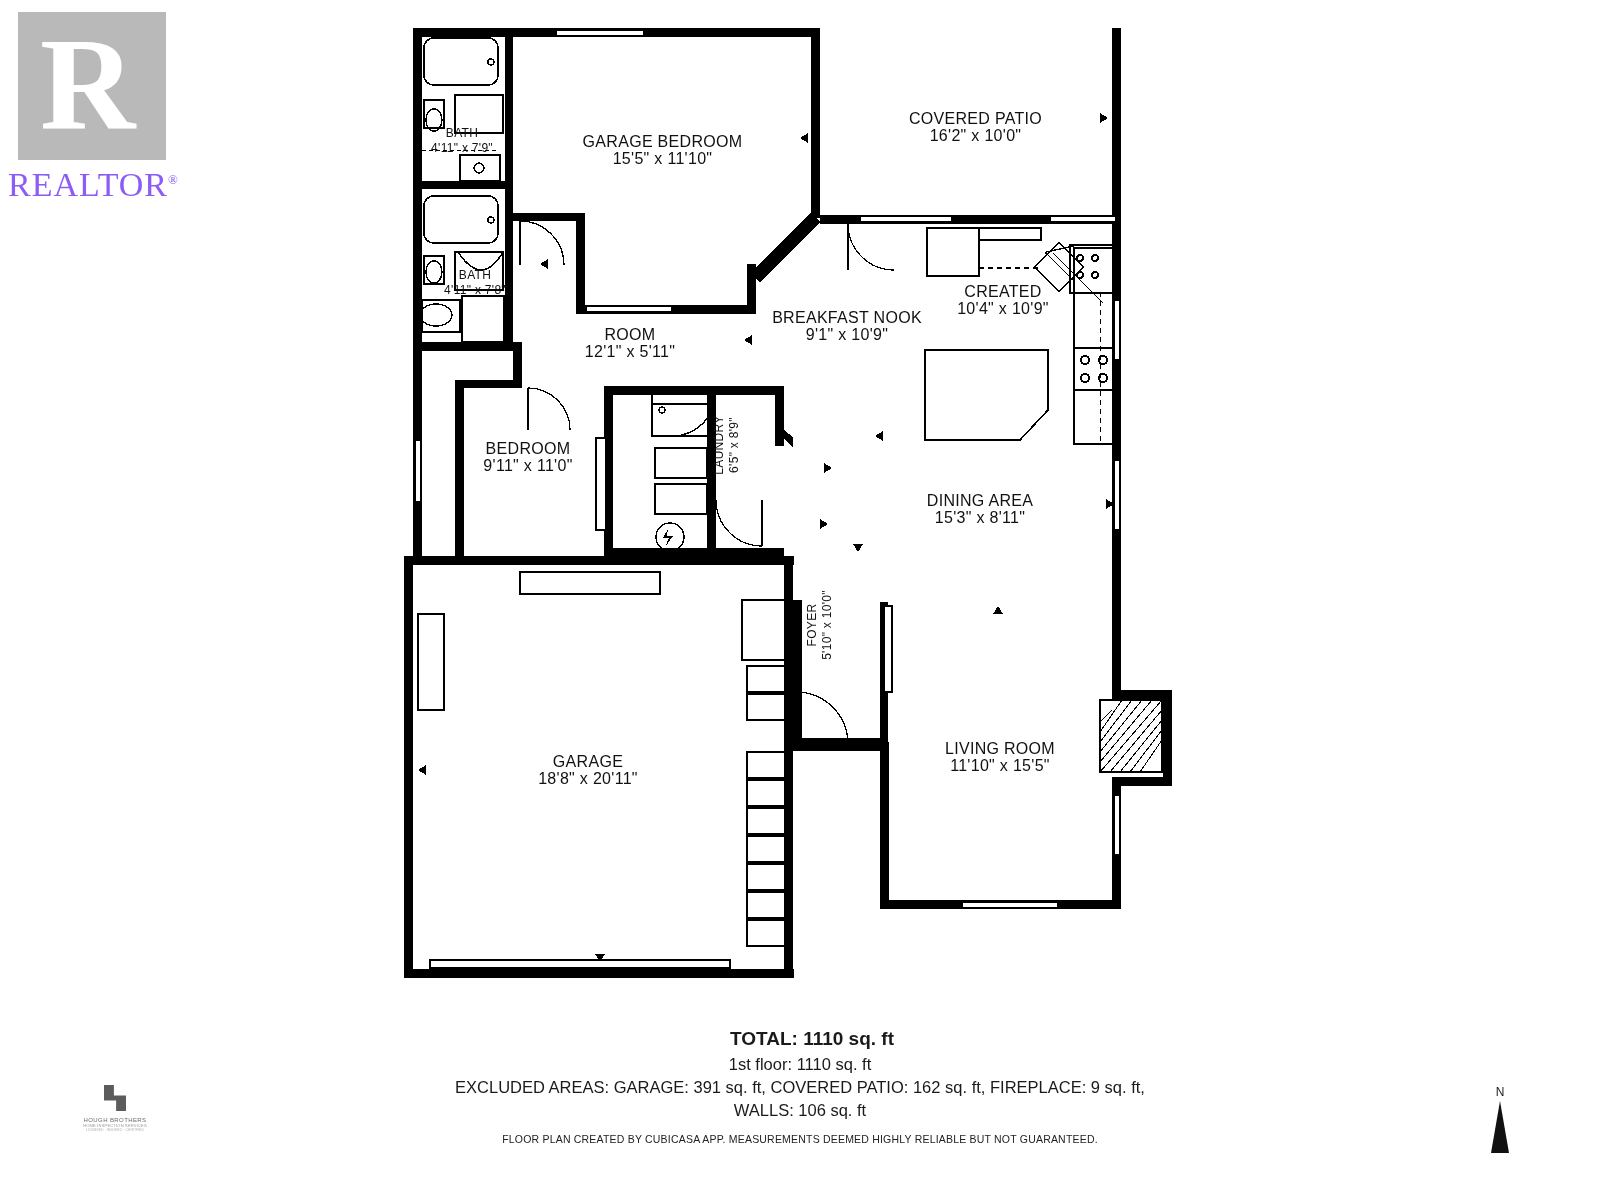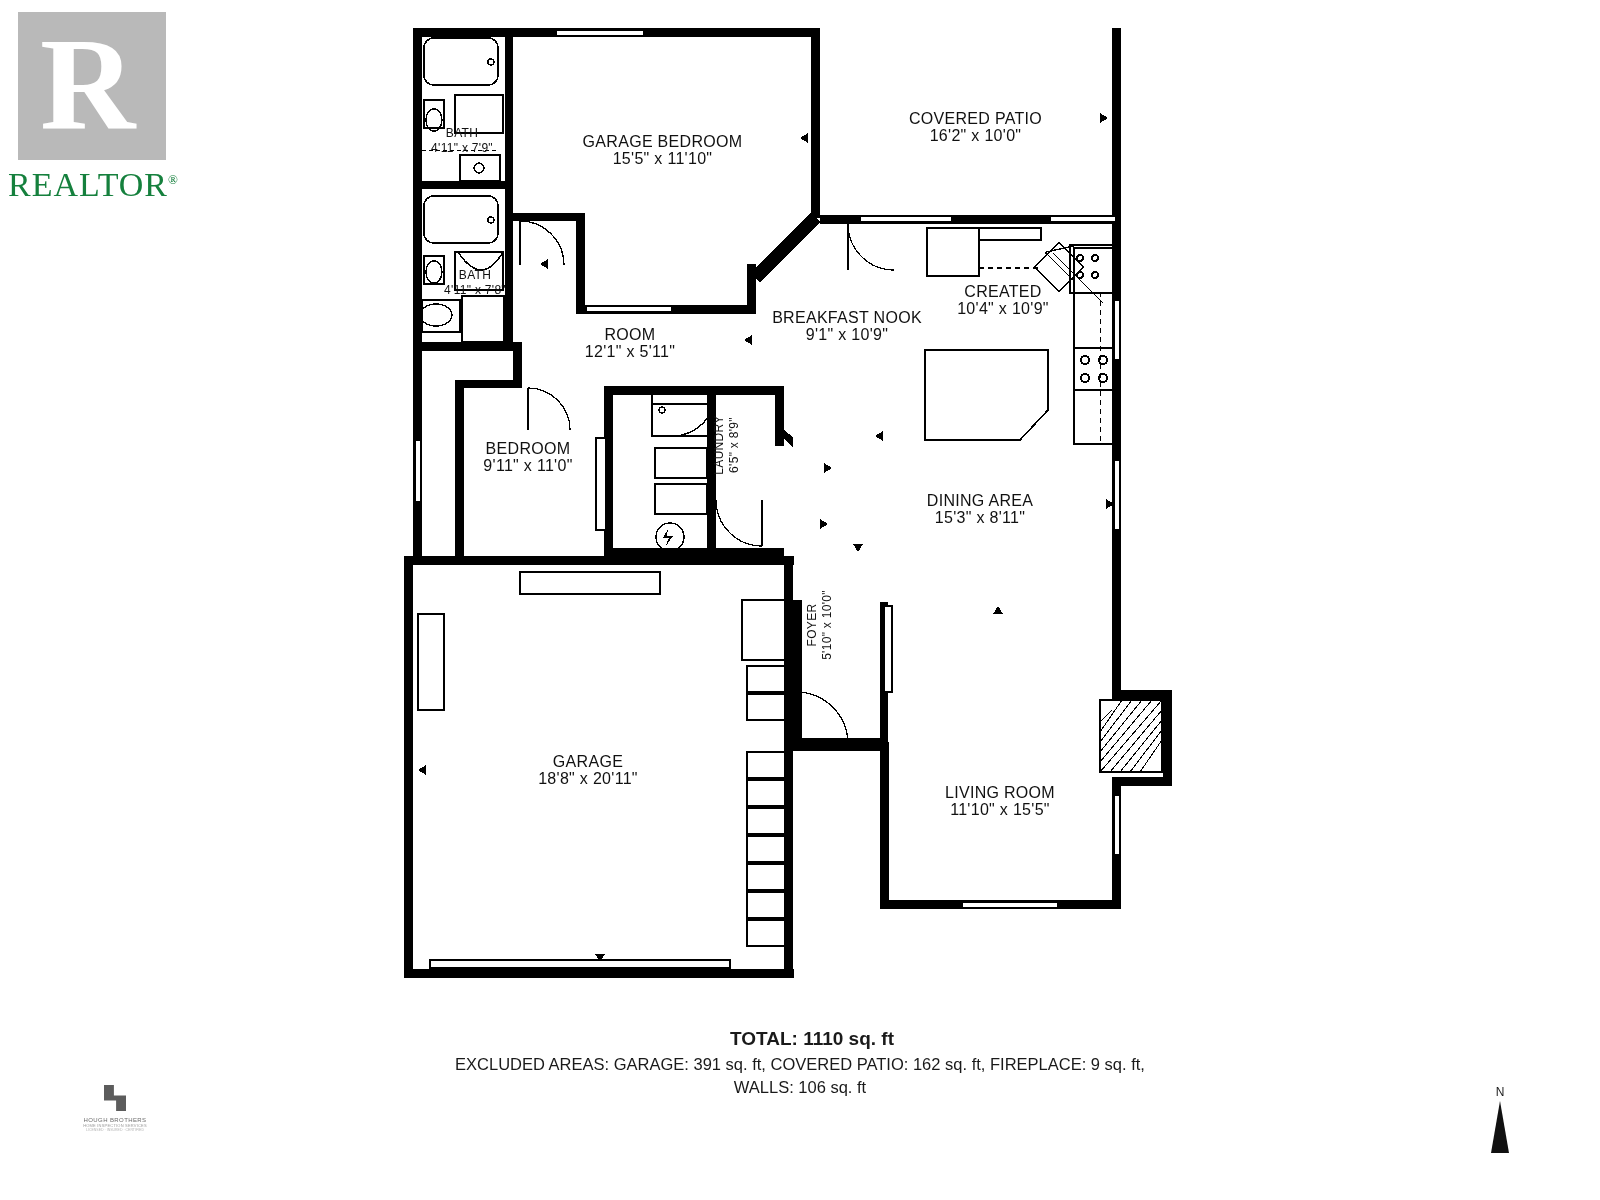--- a/index.html
+++ b/index.html
@@ -18,21 +18,21 @@
     position:absolute;left:10px;top:4px;width:148px;height:148px;background:#b9b9b9;
   }
   #realtor-logo .mark .r{
     position:absolute;left:22px;top:18px;width:108px;height:112px;
     color:#ffffff;font-family:"Liberation Serif", serif;font-size:132px;line-height:108px;
     font-weight:bold;
   }
   #realtor-logo .word{
     position:absolute;left:0px;top:158px;
     font-family:"Liberation Serif", serif;
-    font-size:34px;letter-spacing:1px;color:#15803d;font-weight:normal;
+    font-size:34px;letter-spacing:1px;color:#8b5cf6;font-weight:normal;
   }
   #realtor-logo .word sup{font-size:13px;}
   
   #brand-logo{position:absolute;left:60px;top:1085px;width:110px;height:50px;text-align:center;}
   #brand-logo .glyph{
     display:inline-block;width:22px;height:26px;background:#5c5c5c;
     -webkit-clip-path:polygon(0 0,45% 0,45% 40%,100% 40%,100% 100%,55% 100%,55% 60%,0 60%);
     clip-path:polygon(0 0,45% 0,45% 40%,100% 40%,100% 100%,55% 100%,55% 60%,0 60%);
   }
   #brand-logo .n1{font-size:6px;color:#6b6b6b;letter-spacing:.4px;margin-top:2px;}
@@ -300,29 +300,31 @@
 <div class="lbl v small" style="left:805px;top:680px;width:110px;">
   <span class="n">FOYER</span>
   <span class="d">5'10" x 10'0"</span>
 </div>
 
 <div class="lbl" style="left:488px;top:753px;width:200px;">
   <span class="n">GARAGE</span>
   <span class="d">18'8" x 20'11"</span>
 </div>
 
-<div class="lbl" style="left:905px;top:784px;width:190px;">
+<div class="lbl" style="left:905px;top:740px;width:190px;">
   <span class="n">LIVING ROOM</span>
   <span class="d">11'10" x 15'5"</span>
 </div>
 
 <div id="summary">
   <div class="total">TOTAL: 1110 sq. ft</div>
+  <div class="line">1st floor: 1110 sq. ft</div>
   <div class="line">EXCLUDED AREAS: GARAGE: 391 sq. ft, COVERED PATIO: 162 sq. ft, FIREPLACE: 9 sq. ft,</div>
   <div class="line">WALLS: 106 sq. ft</div>
+  <div class="foot">FLOOR PLAN CREATED BY CUBICASA APP. MEASUREMENTS DEEMED HIGHLY RELIABLE BUT NOT GUARANTEED.</div>
 </div>
 
 <div id="brand-logo">
   <div class="glyph"></div>
   <div class="n1">HOUGH BROTHERS</div>
   <div class="n2">HOME INSPECTION SERVICES</div>
   <div class="n3">LICENSED · INSURED · CERTIFIED</div>
 </div>
 
 <div id="north">

